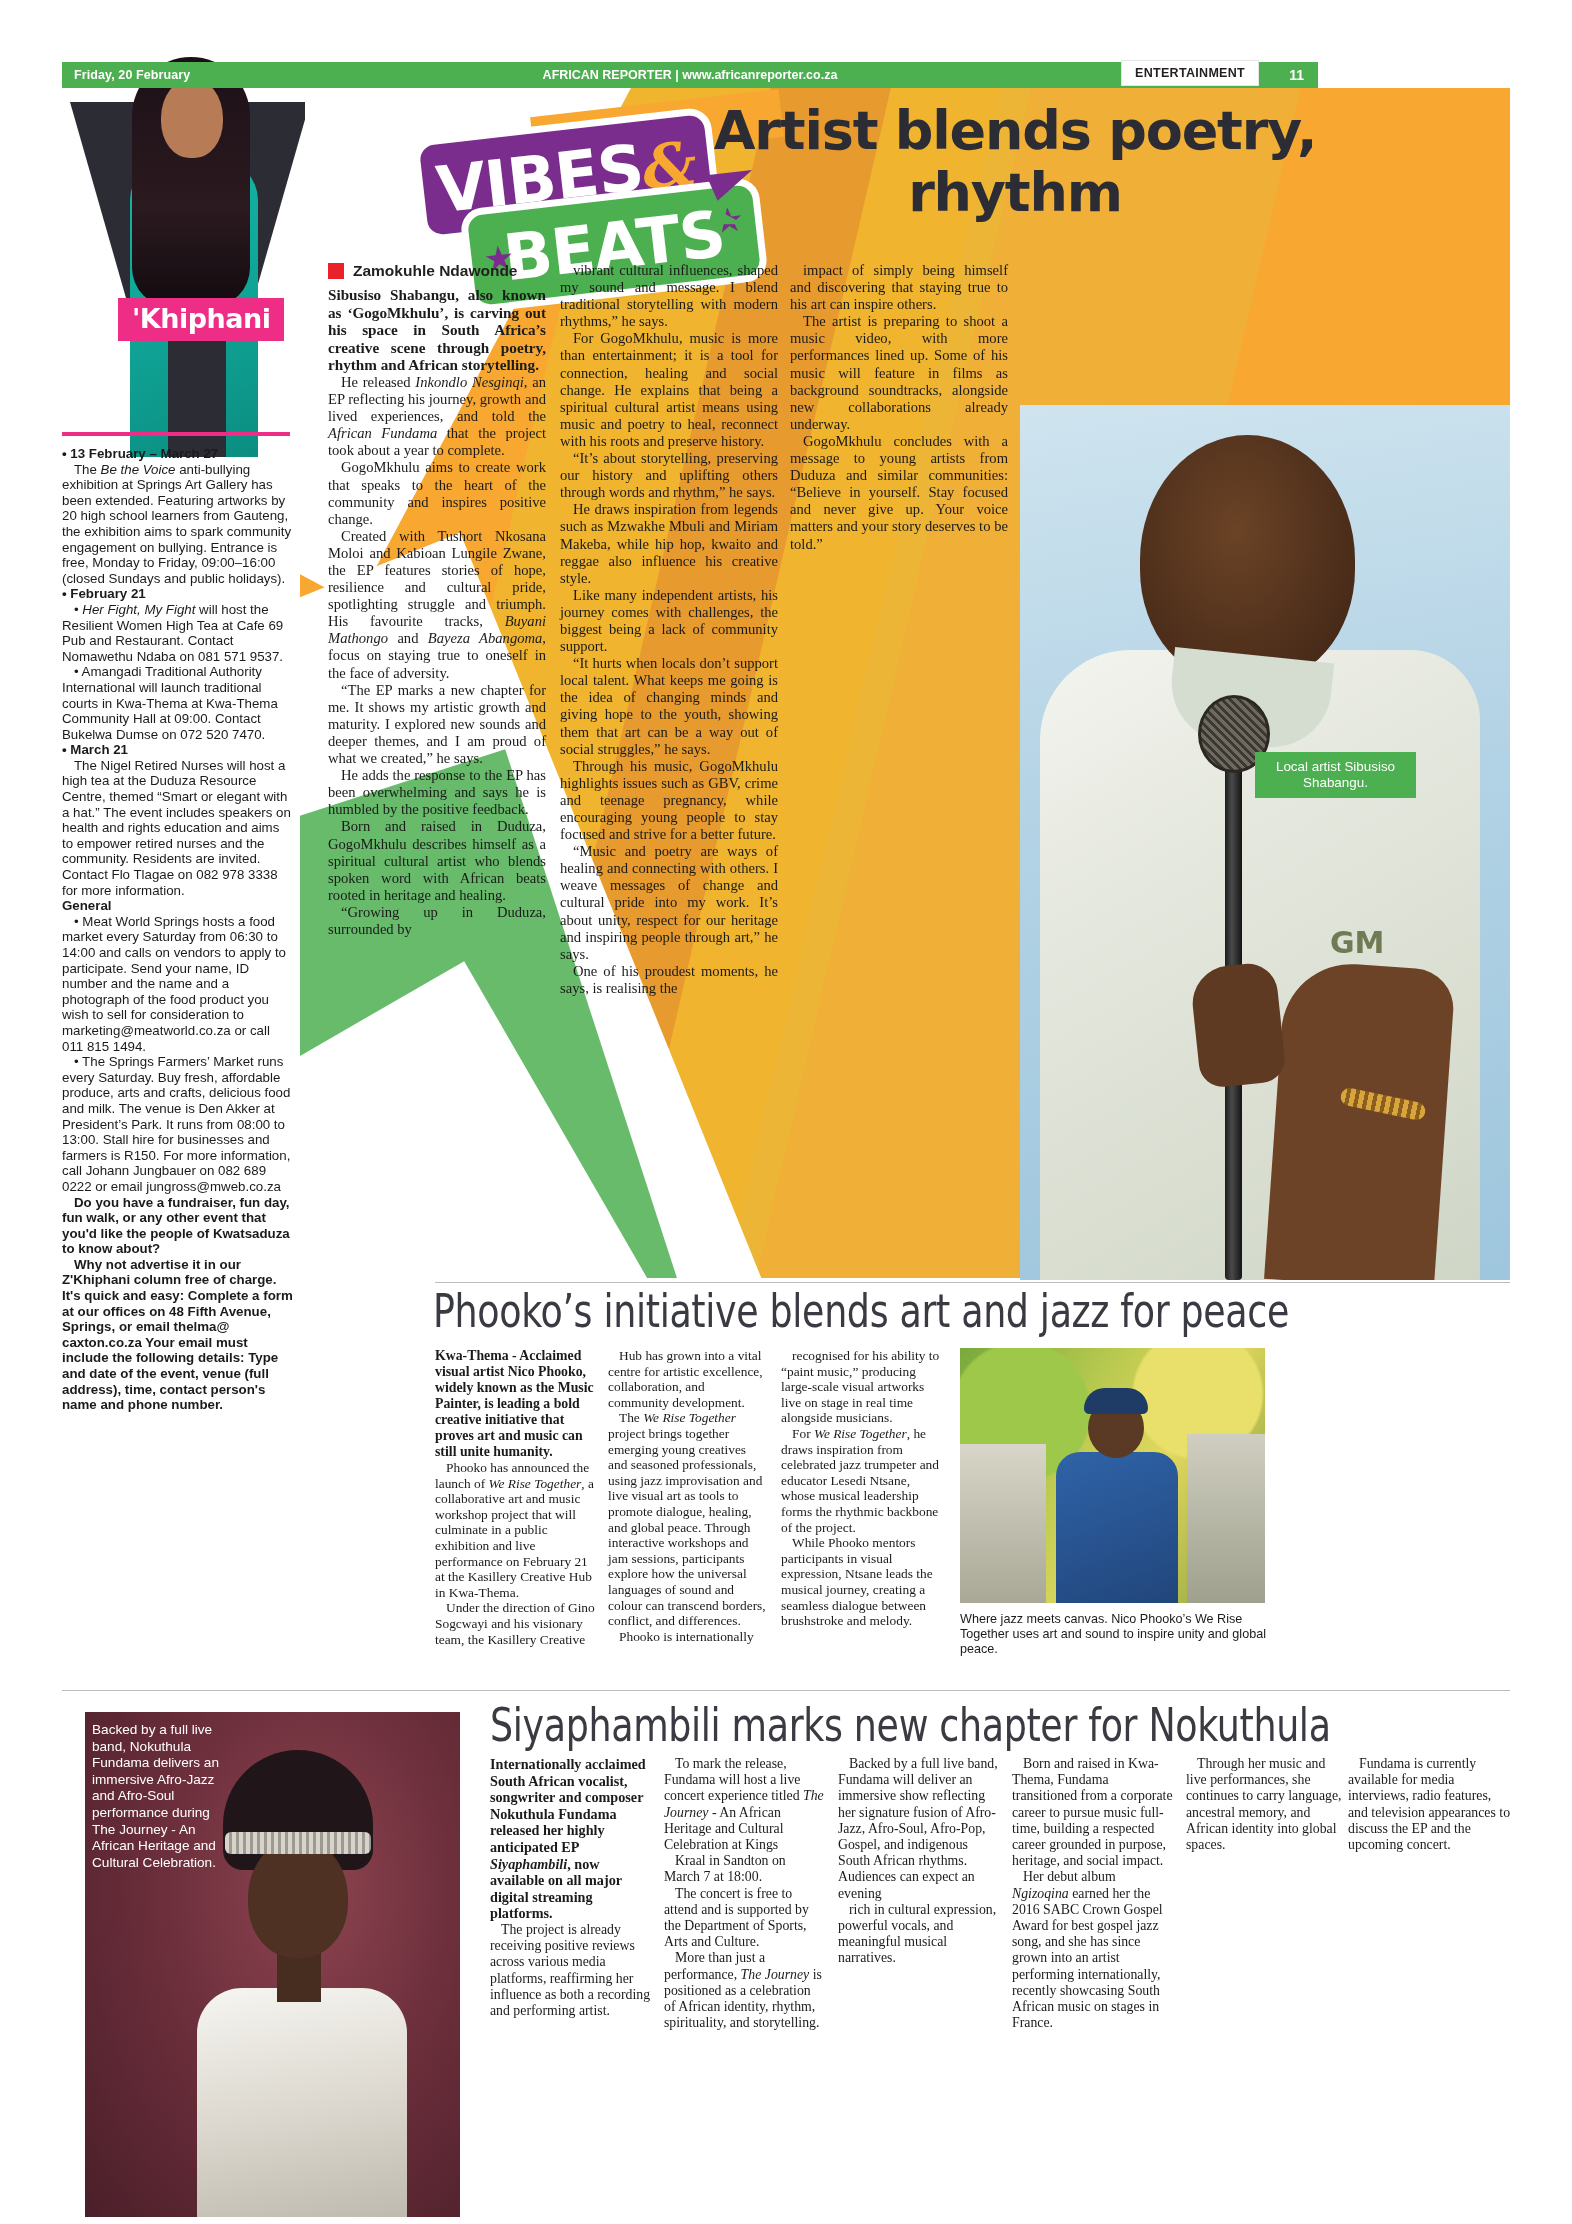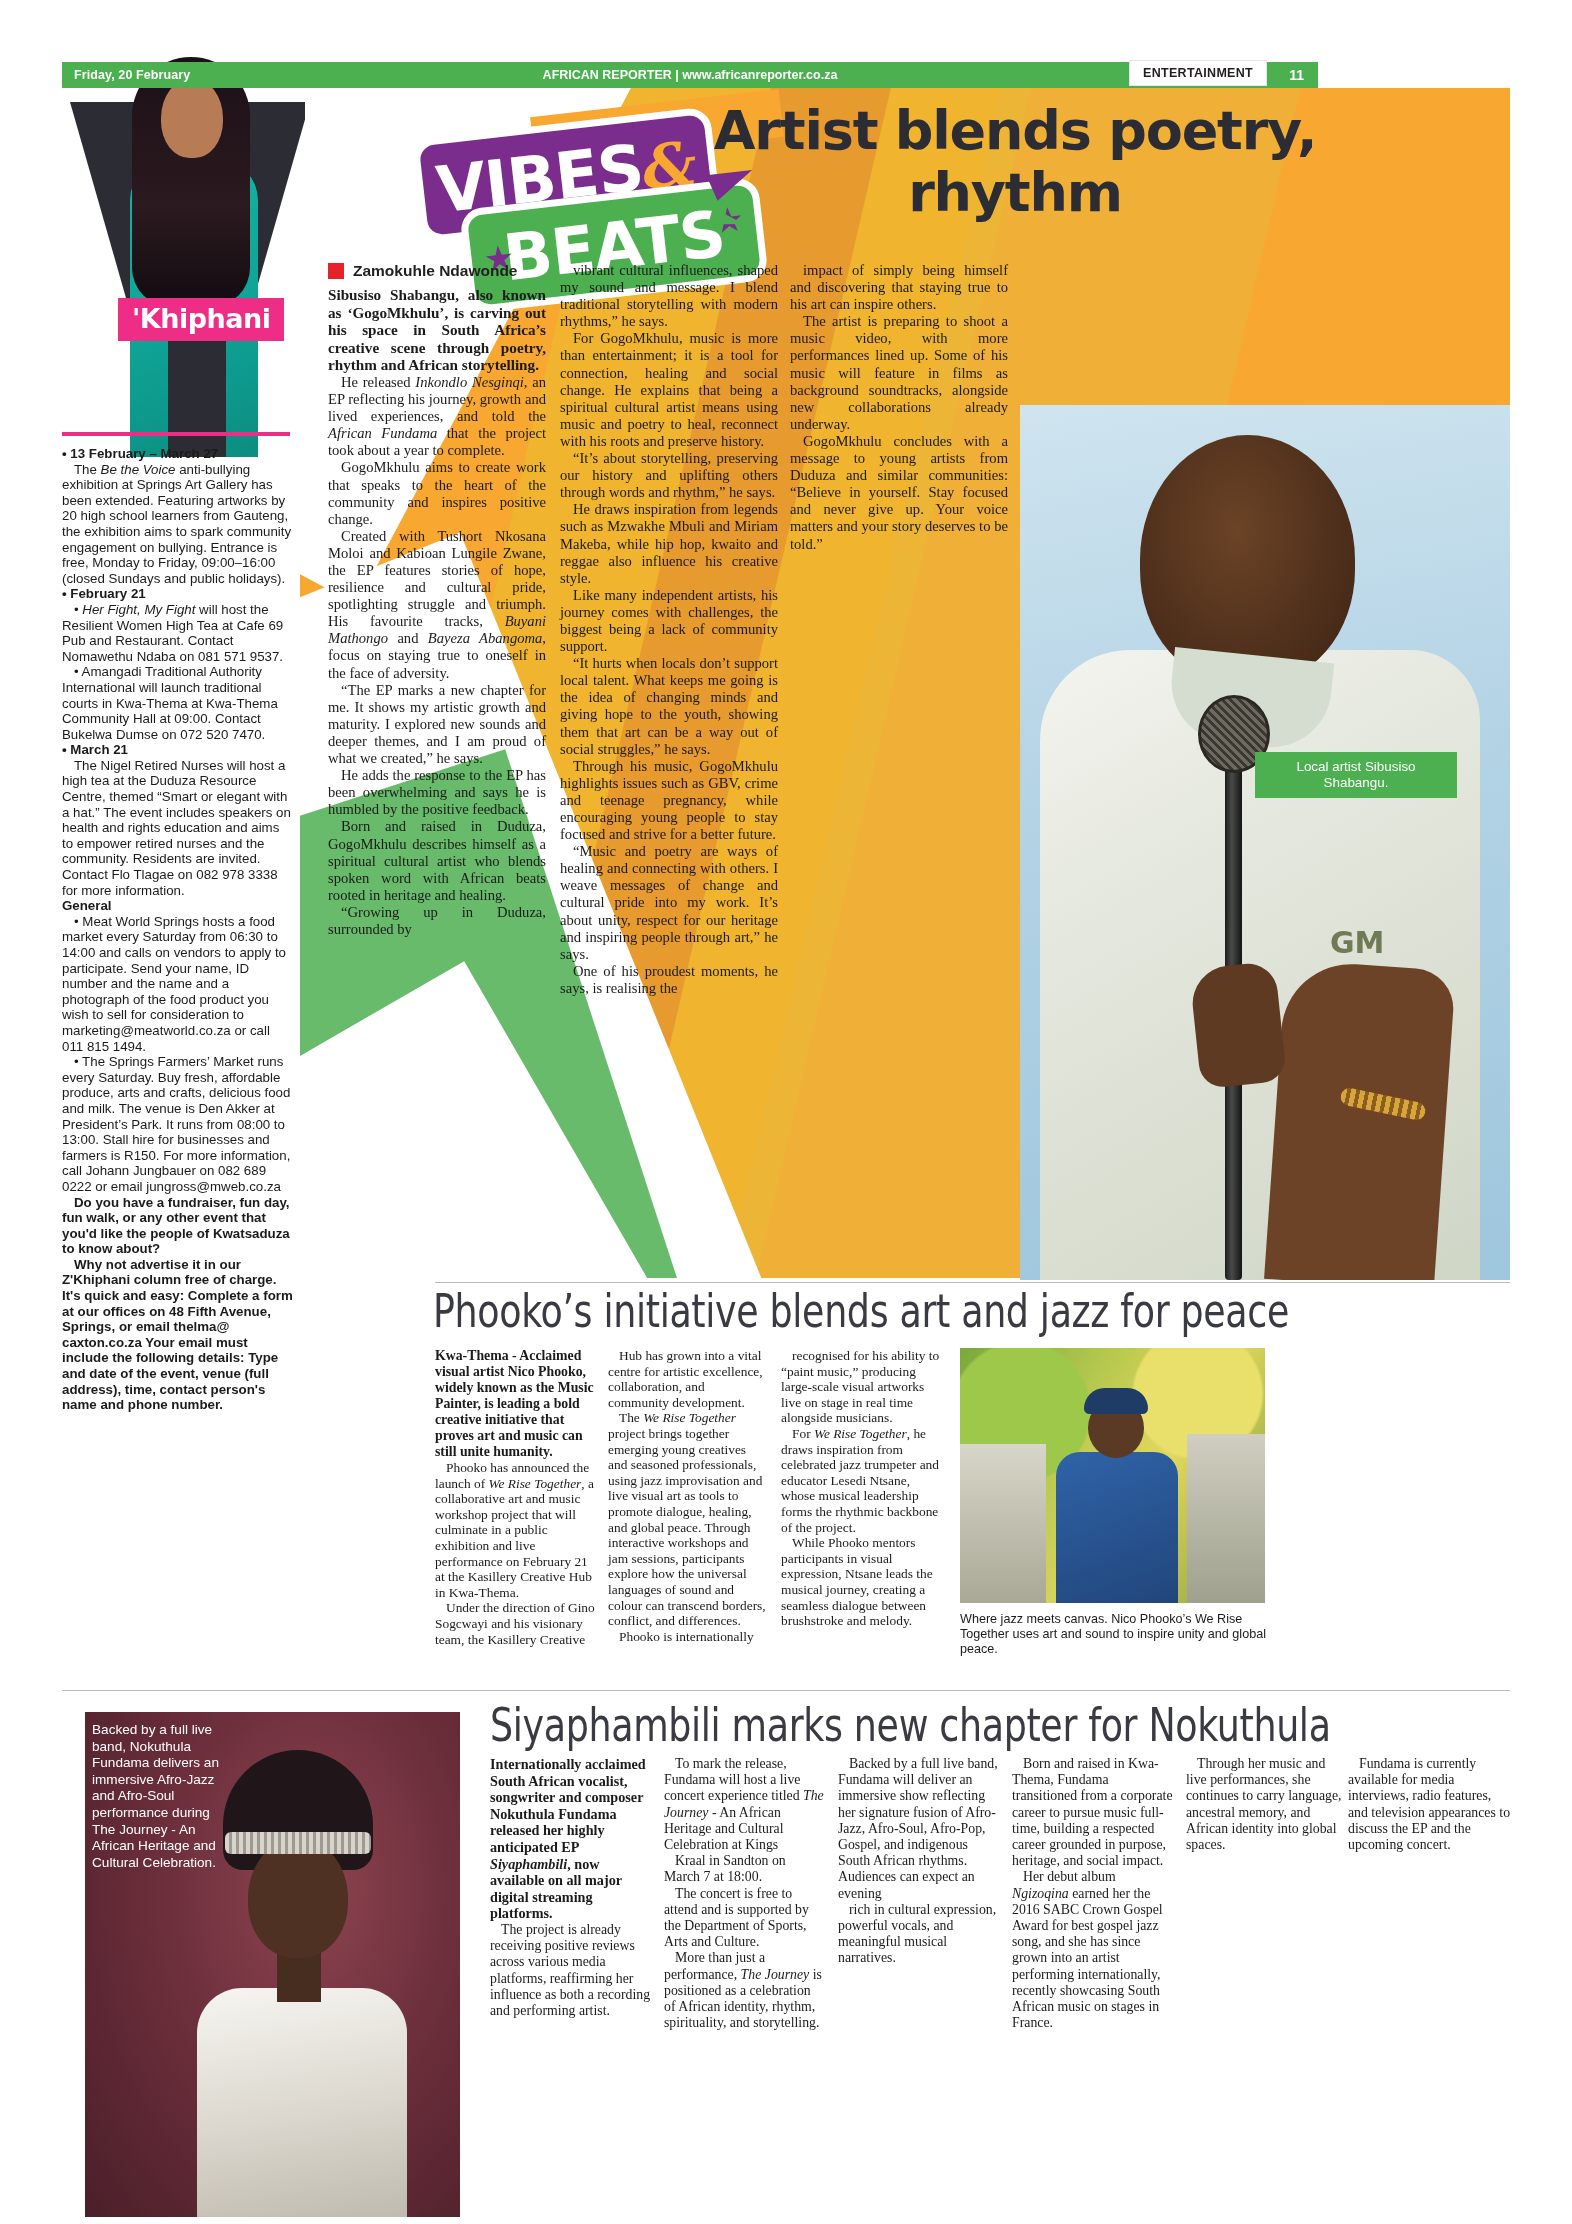--- a/index.html
+++ b/index.html
@@ -21,21 +21,21 @@
   }
   #masthead .date {
     font-size: 12.5px; font-weight: bold; color: #fff;
     padding-left: 12px; letter-spacing: .1px; white-space: nowrap;
   }
   #masthead .center {
     position: absolute; left: 0; right: 0; text-align: center;
     font-size: 12.5px; font-weight: bold; color: #fff;
   }
   #masthead .ent-badge {
-    position: absolute; right: 51px; top: -2px;
+    position: absolute; right: 59px; top: -2px;
     background: #fff; color: #231f20;
     font-size: 12.5px; font-weight: bold;
     padding: 5px 13px 5px 13px; letter-spacing: .3px;
     border: 1px solid #e6e6e6;
   }
   #masthead .pageno {
     position: absolute; right: 14px;
     font-size: 14px; font-weight: bold; color: #fff; margin-left: 8px;
   }
 
@@ -185,21 +185,21 @@
   #artist-photo .hand {
     position: absolute; left: 175px; top: 560px; width: 86px; height: 120px;
     background: #5e3a22; border-radius: 38px 30px 24px 24px; transform: rotate(-6deg);
   }
   #artist-photo .beads {
     position: absolute; left: 320px; top: 690px; width: 86px; height: 18px;
     background: repeating-linear-gradient(90deg,#d8a43b 0 5px,#8a5f1d 5px 9px);
     border-radius: 9px; transform: rotate(12deg);
   }
   #photo-caption {
-    position: absolute; left: 1255px; top: 752px; width: 202px;
+    position: absolute; left: 1255px; top: 752px; width: 161px;
     background: #4caf50; color: #fff;
     font-size: 13.4px; line-height: 16px; text-align: center;
     padding: 7px 10px; z-index: 20;
   }
 
   
   #khiphani-photo {
     position: absolute; left: 60px; top: 52px; width: 245px; height: 405px;
     overflow: hidden; z-index: 30;
   }

